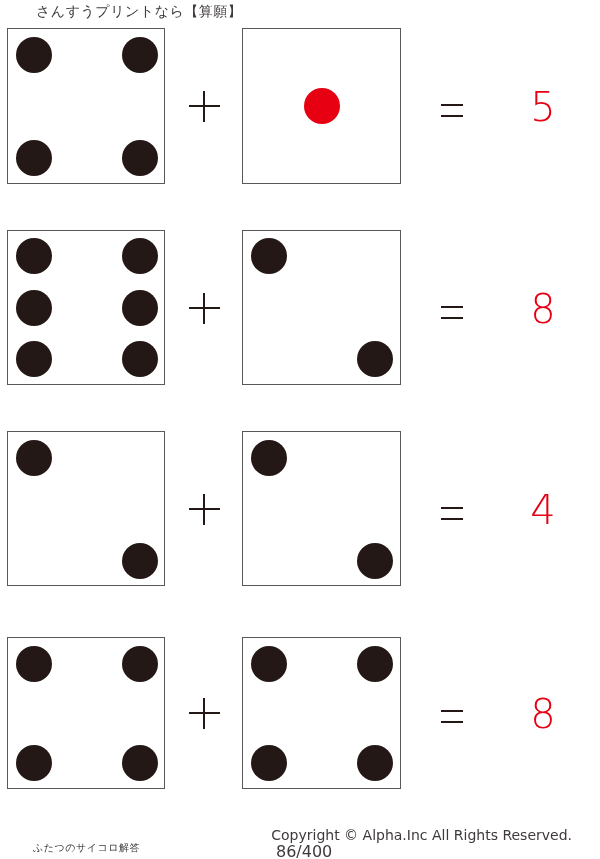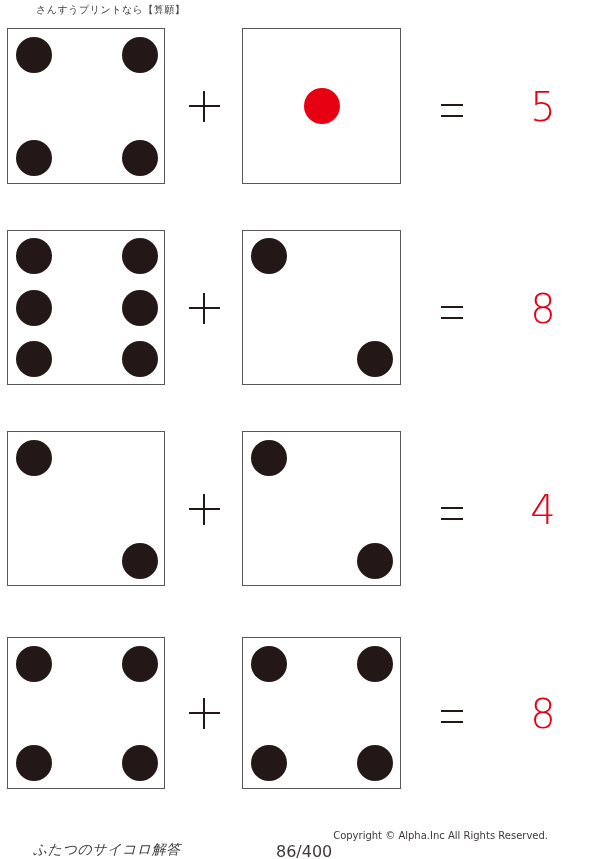--- a/index.html
+++ b/index.html
@@ -1,34 +1,34 @@
 <!DOCTYPE html>
 <html><head>
   <meta charset="utf-8">
   <style>
     html, body { margin: 0; padding: 0; background: #ffffff; }
     body { width: 600px; height: 859px; position: relative; overflow: hidden;
            font-family: "DejaVu Sans", sans-serif; color: #231815; }
-    .header-title { position: absolute; left: 36px; top: 3px; font-size: 10px; letter-spacing: 0.5px; color: #3e3a39; white-space: nowrap; }
+    .header-title { position: absolute; left: 36px; top: 3px; font-size: 14px; letter-spacing: 0.5px; color: #3e3a39; white-space: nowrap; }
     .row { position: absolute; left: 0; width: 600px; }
     .die { position: absolute; box-sizing: border-box; border: 1.5px solid #595757; background: #fff; }
     .pip { position: absolute; border-radius: 50%; width: 36px; height: 36px; background: #231815; }
     .pip.red { background: #e60012; }
     .plus { position: absolute; width: 31px; height: 31px; }
     .plus::before, .plus::after { content: ""; position: absolute; background: #231815; }
     .plus::before { left: 0; top: 14px; width: 31px; height: 2px; }
     .plus::after { left: 14px; top: 0; width: 2px; height: 31px; }
     .equals { position: absolute; width: 22px; height: 13px; }
     .equals::before, .equals::after { content: ""; position: absolute; left: 0; width: 22px; height: 2px; background: #231815; }
     .equals::before { top: 0; }
     .equals::after { bottom: 0; }
     .answer { position: absolute; font-family: "DejaVu Sans", sans-serif; font-weight: 200; font-size: 40px; line-height: 40px; color: #e60012; width: 40px; text-align: center; -webkit-text-stroke: 0; }
-    .footer-left { position: absolute; left: 33px; top: 841px; font-size: 14px; color: #3e3a39; letter-spacing: 0.5px; white-space: nowrap; font-style: italic; }
+    .footer-left { position: absolute; left: 33px; top: 841px; font-size: 10px; color: #3e3a39; letter-spacing: 0.5px; white-space: nowrap; }
     .footer-page { position: absolute; left: 276px; top: 842px; font-size: 16px; color: #3e3a39; white-space: nowrap; }
-    .footer-copy { position: absolute; right: 52px; top: 828px; font-size: 10px; color: #3e3a39; text-align: right; white-space: nowrap; line-height: 15px; }
+    .footer-copy { position: absolute; right: 28px; top: 828px; font-size: 14px; color: #3e3a39; text-align: right; white-space: nowrap; line-height: 15px; }
   </style>
 </head>
 <body>
 
 <div class="header-title">さんすうプリントなら【算願】</div>
 
 <div class="row" style="top:0;">
   <div class="die" style="left:7px;top:28px;width:158px;height:156px;">
     <div class="pip" style="left:8px;top:8px;"></div>
     <div class="pip" style="left:114px;top:8px;"></div>

